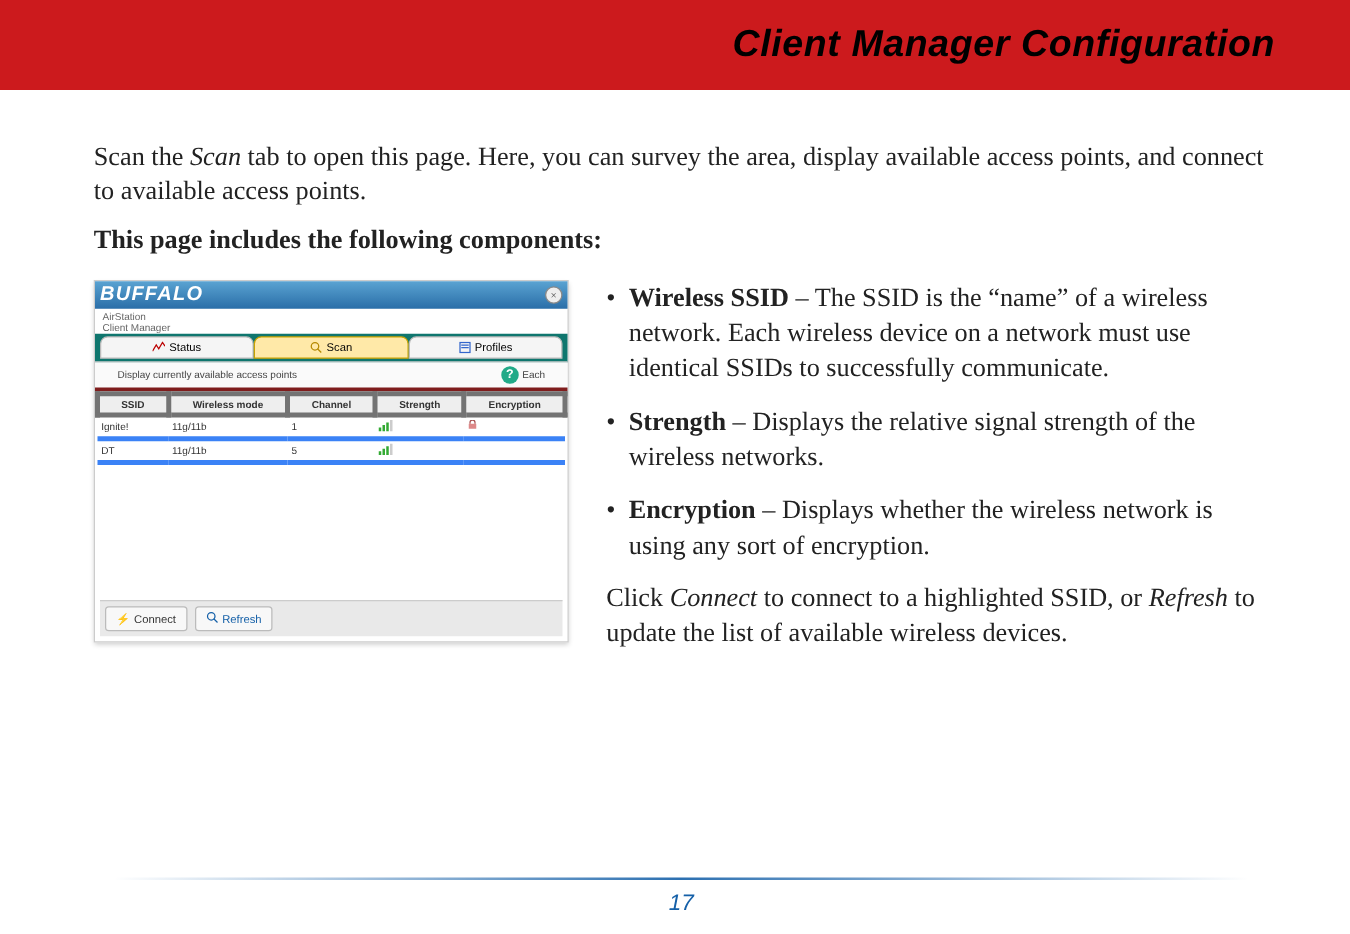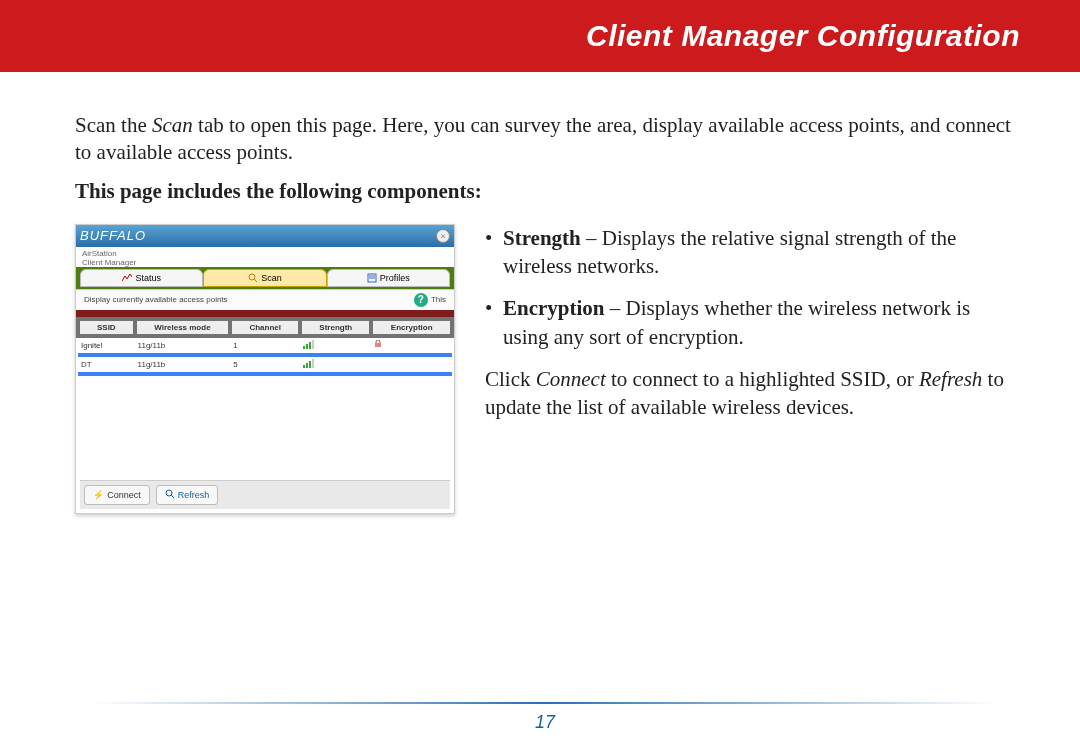--- a/index.html
+++ b/index.html
@@ -1,40 +1,40 @@
 <!DOCTYPE html>
 <html><head>
 <meta charset="utf-8">
 <style>
   * { box-sizing: border-box; margin: 0; padding: 0; }
   html, body { width: 1080px; height: 747px; font-family: Georgia, 'Times New Roman', serif; background: #fff; }
   .page { width: 1080px; height: 747px; position: relative; overflow: hidden; }
 
   .header-bar { width: 100%; height: 72px; background: #cc1a1d; display: flex; align-items: center; justify-content: flex-end; padding-right: 60px; }
-  .header-title { font-family: 'Century Gothic', 'Avant Garde', Futura, sans-serif; font-weight: bold; font-style: italic; color: #ffffff; font-size: 30px; letter-spacing: 0.5px; }
+  .header-title { font-family: 'Century Gothic', 'Avant Garde', Futura, sans-serif; font-weight: bold; font-style: italic; color: #000000; font-size: 30px; letter-spacing: 0.5px; }
 
   .content { padding: 40px 60px 10px 75px; }
   .intro { font-size: 21px; color: #222; line-height: 1.3; margin-bottom: 12px; }
   .intro .em { font-style: italic; }
   .sub-intro { font-size: 21px; color: #222; margin-bottom: 20px; font-weight: bold; }
 
   .body-row { display: flex; gap: 30px; }
 
   
   .shot-wrap { width: 380px; height: 290px; background: #fff; border: 1px solid #ccc; box-shadow: 0 2px 4px rgba(0,0,0,0.2); flex-shrink: 0; position: relative; }
   .win-title { height: 22px; background: linear-gradient(#5aa3d2,#2a6ea8); display:flex; align-items:center; justify-content:space-between; padding:0 4px; }
-  .brand { font-family: Arial, sans-serif; font-weight:normal; font-style:italic; color:#fff; font-size:13px; letter-spacing:1px; }
+  .brand { font-family: Arial, sans-serif; font-weight:bold; font-style:italic; color:#fff; font-size:16px; letter-spacing:1px; }
   .close-dot { width:14px; height:14px; border-radius:50%; background:#eee; border:1px solid #888; font-size:9px; display:flex; align-items:center; justify-content:center; color:#555; }
   .cm-sub { font-size:8px; color:#666; padding:2px 6px 0 6px; font-family: Arial, sans-serif; }
-  .tabs { display:flex; gap:0; padding:2px 4px; background:#4d7c0f; border-bottom:1px solid #ccc; }
+  .tabs { display:flex; gap:0; padding:2px 4px; background:#0f766e; border-bottom:1px solid #ccc; }
   .tab { flex:1; display:flex; align-items:center; justify-content:center; gap:3px; font-family:Arial,sans-serif; font-size:9px; padding:3px 2px; border:1px solid #bbb; border-radius:6px 6px 0 0; background:#f5f5f5; }
   .tab.active { background:#ffe9a8; border-color:#c9a200; }
   .tab-icon { width:10px; height:10px; display:inline-block; }
   .svg-ico { width:100%; height:100%; }
-  .caption-row { display:flex; align-items:center; justify-content:space-between; padding:3px 8px; font-family:Arial,sans-serif; font-size:8px; color:#444; background:#fafafa; border-bottom:7px solid #7f1d1d; }
+  .caption-row { display:flex; align-items:center; justify-content:space-between; padding:3px 18px; font-family:Arial,sans-serif; font-size:8px; color:#444; background:#fafafa; border-bottom:3px solid #7f1d1d; }
   .help-ico { width:14px; height:14px; border-radius:50%; background:#2a8; color:#fff; font-family:Arial; font-size:10px; font-weight:bold; display:flex; align-items:center; justify-content:center; }
   table.ap { width:100%; border-collapse:collapse; font-family:Arial,sans-serif; font-size:8px; }
   table.ap th { background:#eee; border:4px solid #737373; padding:2px 16px; font-weight:bold; color:#333; }
   table.ap td { border-bottom:4px solid #3b82f6; padding:2px 3px; color:#333; }
   .sig { display:inline-flex; align-items:flex-end; gap:1px; }
   .sig span { width:2px; background:#3a3; display:inline-block; }
   .sig .b1{height:3px}.sig .b2{height:5px}.sig .b3{height:7px}.sig .b4{height:9px;background:#ccc;}
   .lock { width:8px;height:8px; display:inline-block; }
   .btn-row { position:absolute; left:4px; right:4px; bottom:4px; display:flex; gap:6px; background:#e9e9e9; padding:4px; border-top:1px solid #ccc; }
   .mini-btn { font-family:Arial,sans-serif; font-size:9px; padding:3px 8px; background:#f8f8f8; border:1px solid #bbb; border-radius:3px; display:flex; align-items:center; gap:3px; color:#333; }
@@ -105,21 +105,21 @@
                   <line x1="2" y1="5" x2="8" y2="5" stroke="#36c"></line>
                 </svg>
             </span>
             <span>Profiles</span>
           </div>
         </div>
         <div class="caption-row">
           <span>Display currently available access points</span>
           <span style="display:flex;align-items:center;gap:3px;">
             <span class="help-ico">?</span>
-            <span>This</span>
+            <span>Each</span>
           </span>
         </div>
         <table class="ap">
           <thead>
             <tr>
               <th>SSID</th>
               <th>Wireless mode</th>
               <th>Channel</th>
               <th>Strength</th>
               <th>Encryption</th>
@@ -165,20 +165,21 @@
                   <circle cx="4" cy="4" r="3" fill="none" stroke="#1560a8" stroke-width="1"></circle>
                   <line x1="6" y1="6" x2="9" y2="9" stroke="#1560a8" stroke-width="1"></line>
                 </svg></span>
             <span>Refresh</span>
           </div>
         </div>
       </div>
 
       <div class="bullets">
         <ul>
+          <li><span class="term">Wireless SSID</span><span> – The SSID is the “name” of a wireless network. Each wireless device on a network must use identical SSIDs to successfully communicate.</span></li>
           <li><span class="term">Strength</span><span> – Displays the relative signal strength of the wireless networks.</span></li>
           <li><span class="term">Encryption</span><span> – Displays whether the wireless network is using any sort of encryption.</span></li>
         </ul>
         <p class="closing">
           <span>Click </span><span class="em">Connect</span><span> to connect to a highlighted SSID, or </span><span class="em">Refresh</span><span> to update the list of available wireless devices.</span>
         </p>
       </div>
 
     </div>
   </div>

